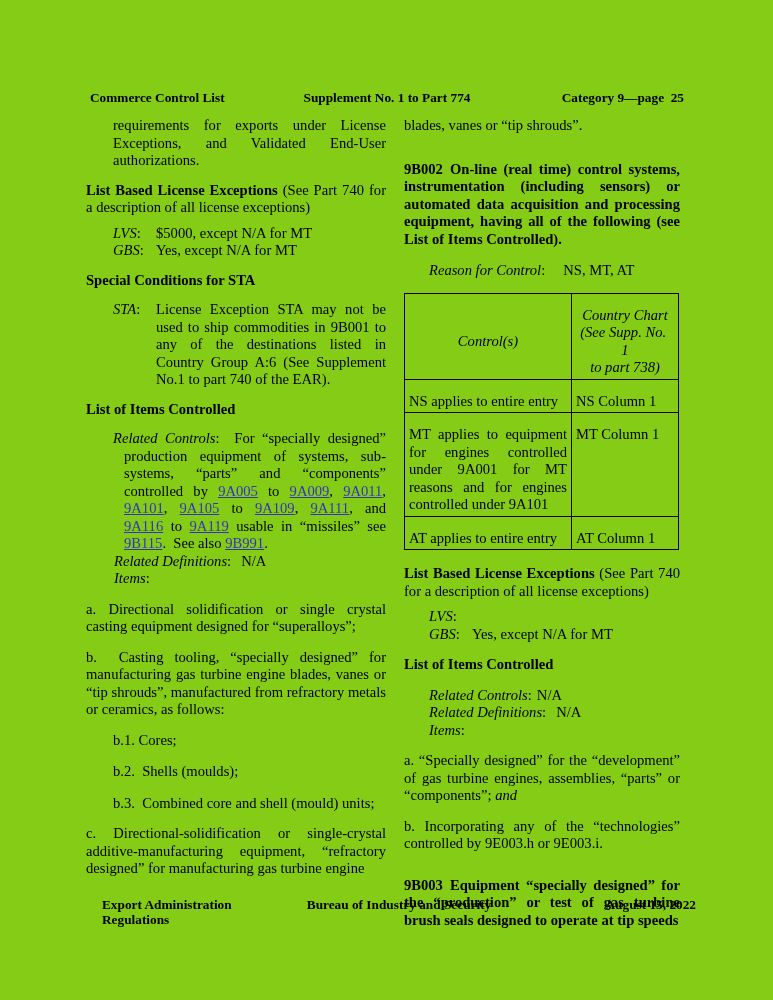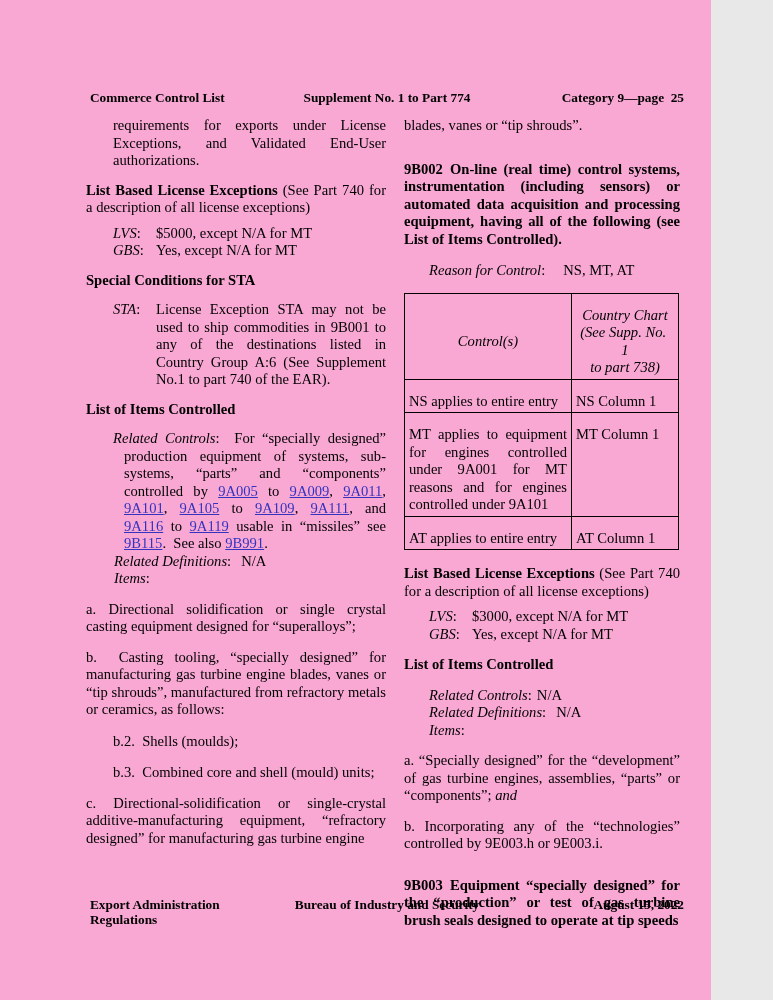--- a/index.html
+++ b/index.html
@@ -1,28 +1,28 @@
 <!DOCTYPE html>
 <html><head>
 <meta charset="utf-8">
 <style>
   html,body { margin:0; padding:0; background:#e8e8e8; }
   .page {
-    position:relative; width:711px; height:1000px; background:#f9a8d4;
+    position:relative; width:773px; height:1000px; background:#84cc16;
     font-family:"Liberation Serif", serif; color:#000; overflow:hidden;
   }
   .running {
     position:absolute; left:90px; width:594px; display:flex;
     font-weight:bold; font-size:13.3px; line-height:15px;
   }
   .running .seg-l { flex:1; text-align:left; }
   .running .seg-c { flex:1.3; text-align:center; }
   .running .seg-r { flex:1; text-align:right; }
   .hdr { top:90px; }
-  .ftr { top:897px; }
+  .ftr { top:897px;margin-left:12px; }
   .content {
     position:absolute; top:117px; left:86px; width:594px;
     display:flex; gap:18px; font-size:14.6px; line-height:17.5px;
   }
   .col-left  { width:300px; }
   .col-right { width:276px; }
   p { margin:0; text-align:justify; }
   .b { font-weight:bold; }
   .i { font-style:italic; }
   .ind25 { margin-left:25px; }
@@ -98,20 +98,21 @@
       <p class="hangrc mt12"><span class="i">Related Controls</span><span>:&nbsp; For “specially designed” production equipment of systems, sub-systems, “parts” and “components” controlled by </span><span class="lnk">9A005</span><span> to </span><span class="lnk">9A009</span><span>, </span><span class="lnk">9A011</span><span>, </span><span class="lnk">9A101</span><span>, </span><span class="lnk">9A105</span><span> to </span><span class="lnk">9A109</span><span>, </span><span class="lnk">9A111</span><span>, and </span><span class="lnk">9A116</span><span> to </span><span class="lnk">9A119</span><span> usable in “missiles” see </span><span class="lnk">9B115</span><span>.&nbsp; See also </span><span class="lnk">9B991</span><span>.</span></p>
 
       <p class="ind28"><span class="i">Related Definitions</span><span>:</span><span class="gap10">N/A</span></p>
 
       <p class="ind28"><span class="i">Items</span><span>:</span></p>
 
       <p class="mt13">a. Directional solidification or single crystal casting equipment designed for “superalloys”;</p>
 
       <p class="mt13">b.&nbsp; Casting tooling, “specially designed” for manufacturing gas turbine engine blades, vanes or “tip shrouds”, manufactured from refractory metals or ceramics, as follows:</p>
 
+      <p class="ind27 mt13">b.1. Cores;</p>
       <p class="ind27 mt14">b.2.&nbsp; Shells (moulds);</p>
       <p class="ind27 mt14">b.3.&nbsp; Combined core and shell (mould) units;</p>
 
       <p class="mt13">c. Directional-solidification or single-crystal additive-manufacturing equipment, “refractory designed” for manufacturing gas turbine engine</p>
 
     </div>
 
     <div class="col-right">
 
       <p>blades, vanes or “tip shrouds”.</p>
@@ -141,21 +142,20 @@
           <td class="ccell">AT applies to entire entry</td>
           <td>AT Column 1</td>
         </tr>
       </tbody>
         </table>
 
       <p class="mt15"><span class="b">List Based License Exceptions</span><span> (See Part 740 for a description of all license exceptions)</span></p>
 
       <div class="pair pl25 mt8">
         <span class="lab"><span class="i">LVS</span><span>:</span></span>
-        <span class="val">$3000, except N/A for MT</span>
       </div>
       <div class="pair pl25">
         <span class="lab"><span class="i">GBS</span><span>:</span></span>
         <span class="val">Yes, except N/A for MT</span>
       </div>
 
       <p class="b mt13">List of Items Controlled</p>
 
       <p class="ind25 mt13"><span class="i">Related Controls</span><span>:</span><span class="gap5">N/A</span></p>
 

